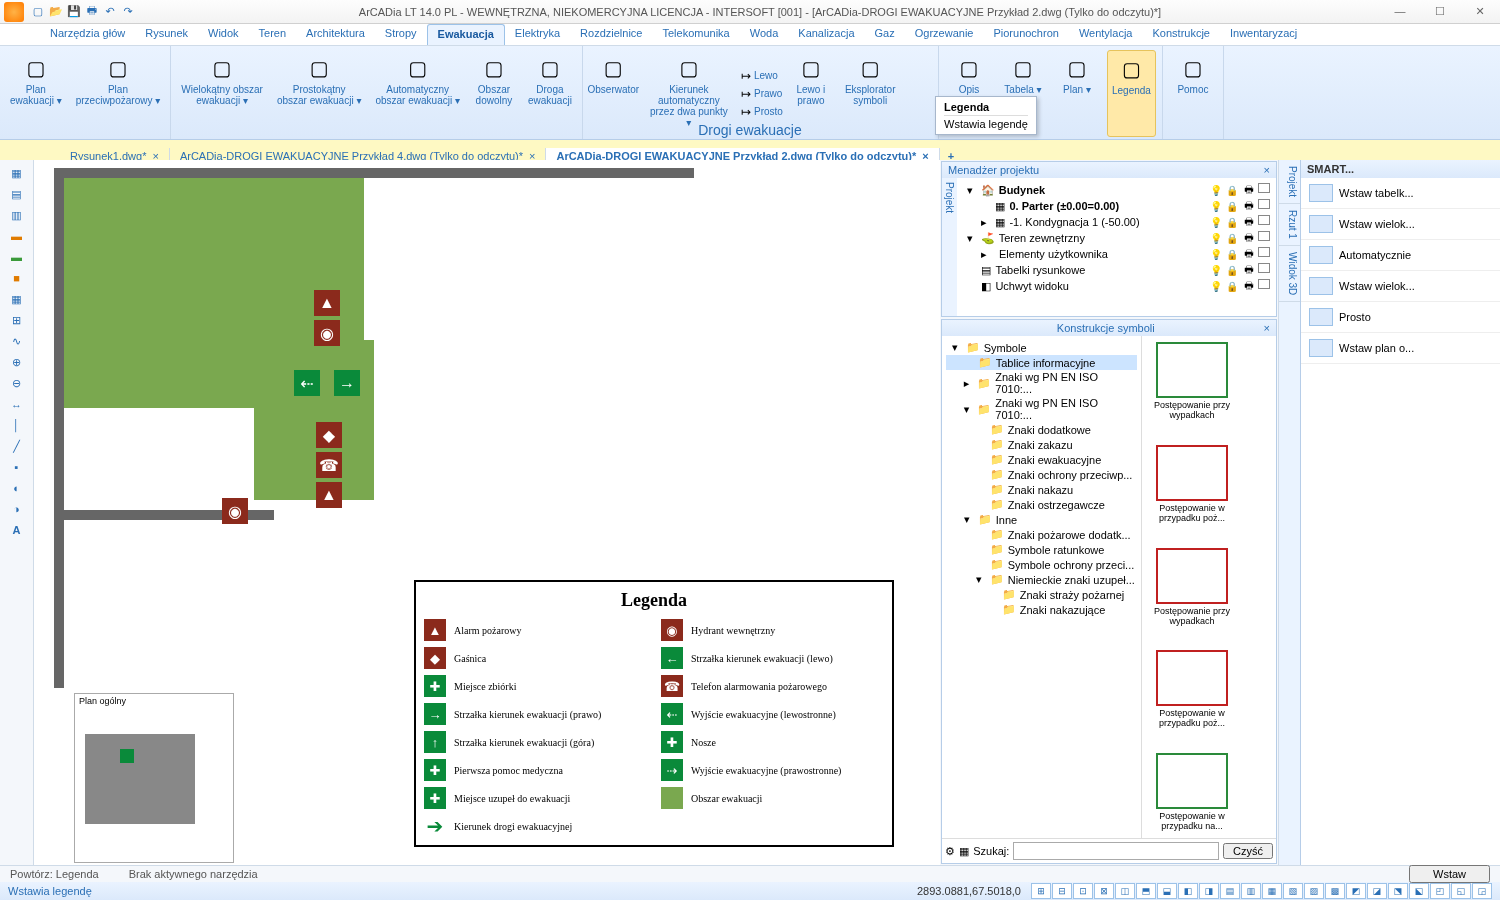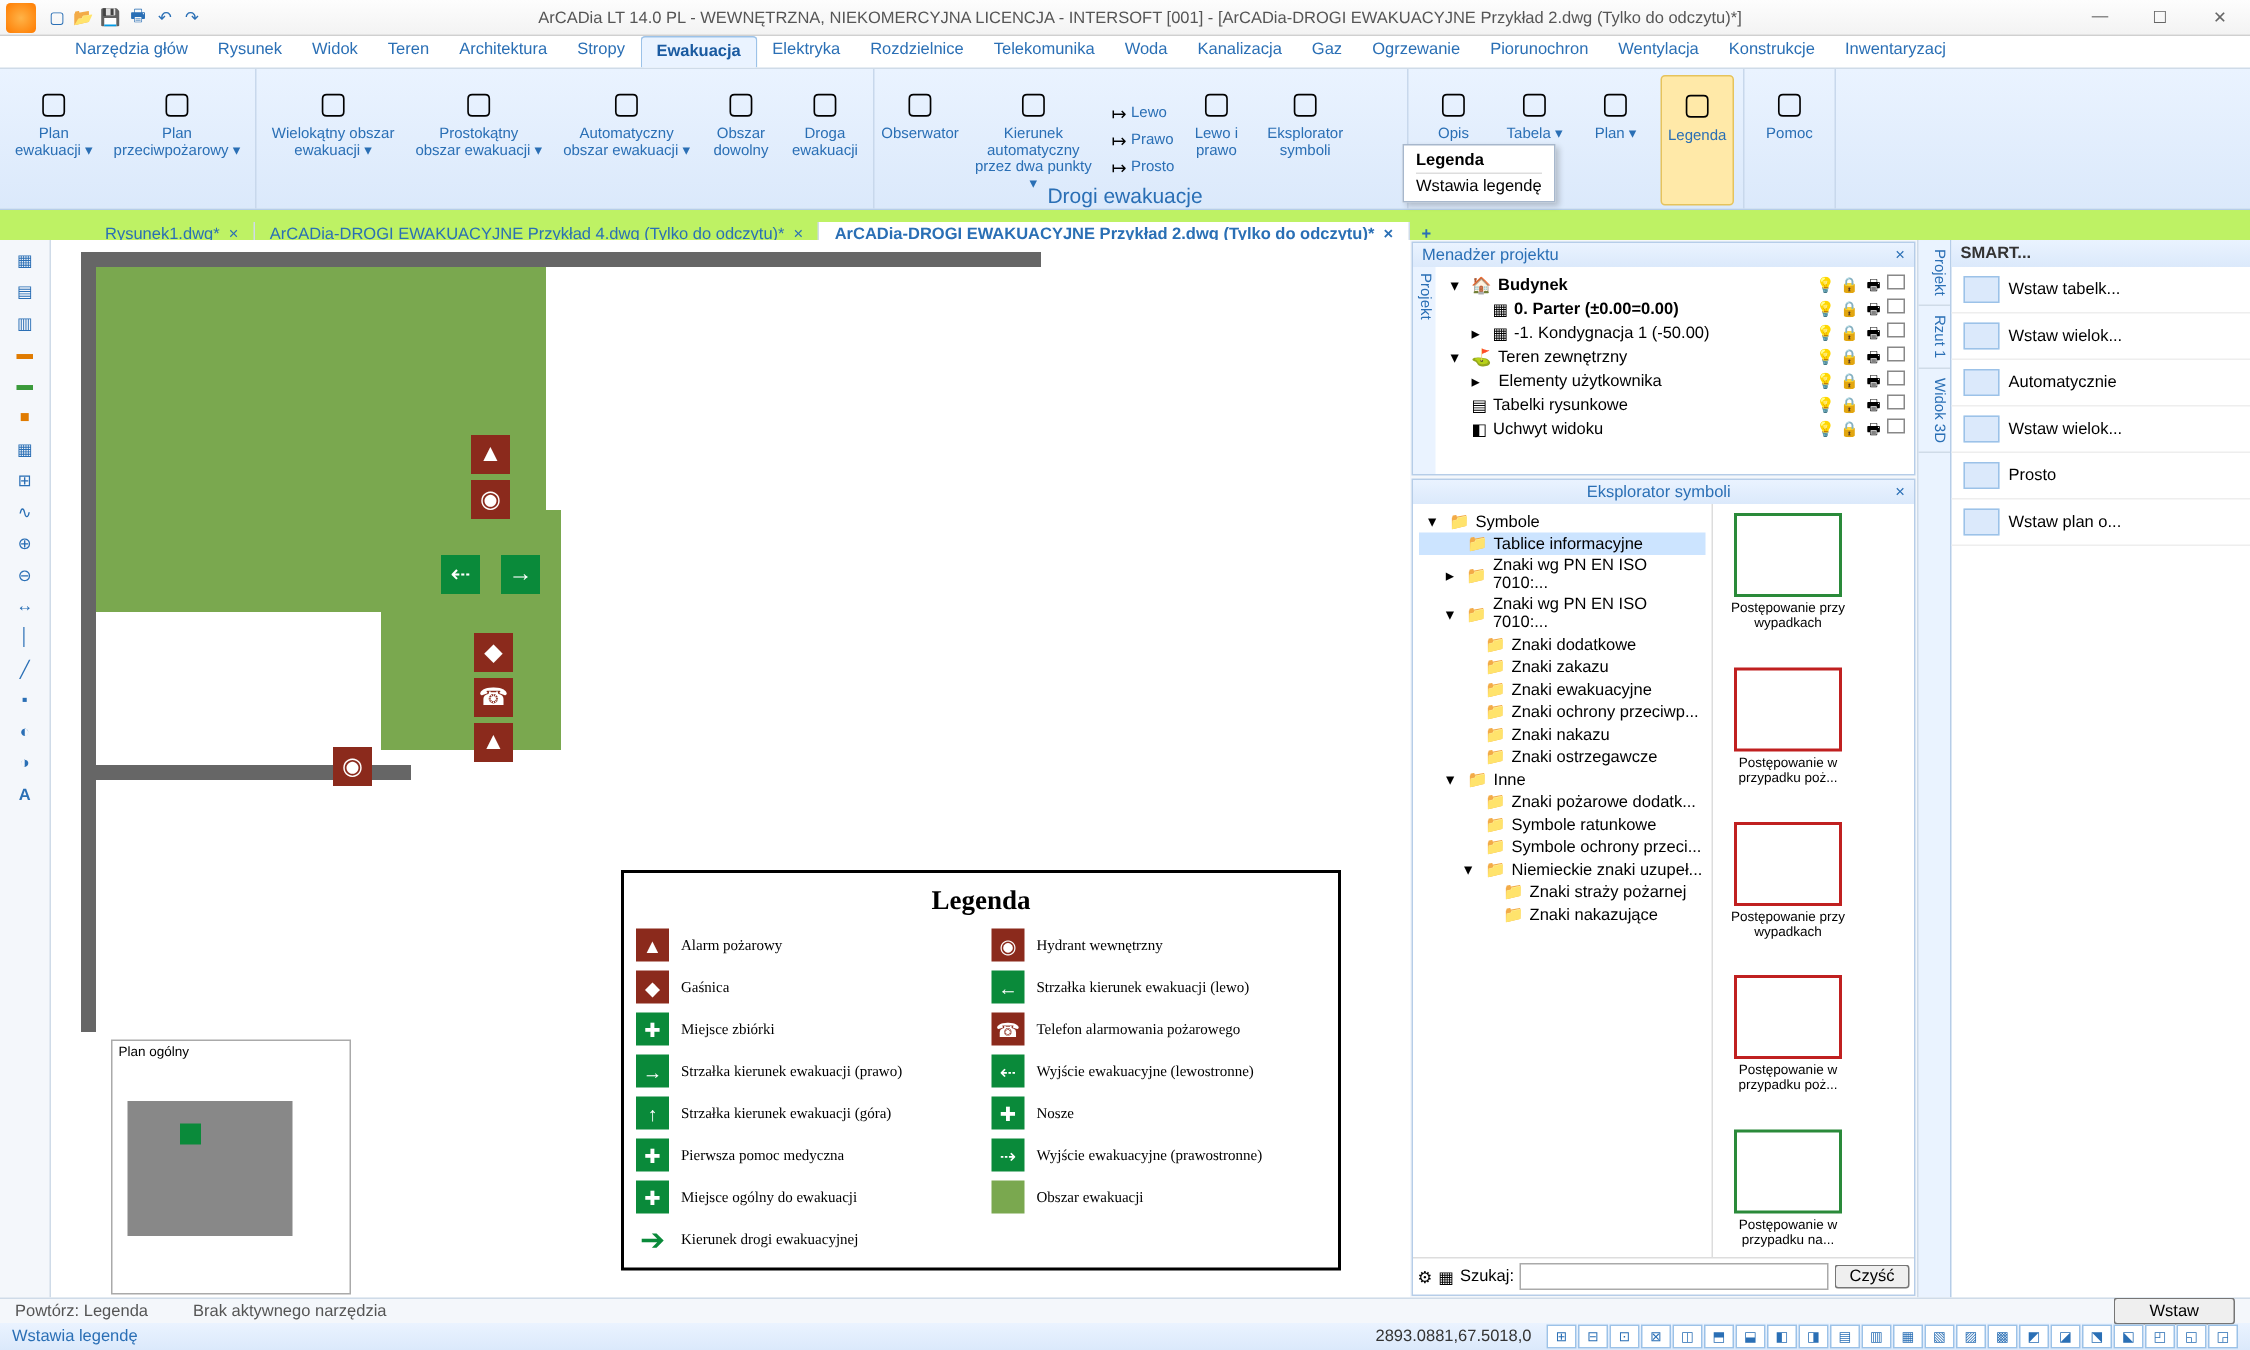--- a/index.html
+++ b/index.html
@@ -18,21 +18,21 @@
 .ribbon-group { border-right: 1px solid #c8d8ec; padding: 4px 6px 2px; display: flex; flex-direction: column; }
 .ribbon-group .items { display: flex; gap: 6px; flex: 1; }
 .rbtn { display: flex; flex-direction: column; align-items: center; justify-content: flex-start; padding: 2px 4px; cursor: pointer; min-width: 48px; }
 .rbtn .ic { width: 32px; height: 32px; display: flex; align-items: center; justify-content: center; font-size: 20px; }
 .rbtn .lbl { text-align: center; font-size: 10px; color: #2a6fb5; line-height: 1.1; }
 .rbtn.small { flex-direction: row; min-width: auto; padding: 1px 4px; }
 .rbtn.small .ic { width: 16px; height: 16px; font-size: 12px; }
 .rbtn.highlight { background: #ffe9a8; border: 1px solid #e6c35c; border-radius: 3px; }
 .tooltip { position: absolute; top: 96px; left: 935px; background: #fff; border: 1px solid #a7b7cc; padding: 4px 8px; box-shadow: 2px 2px 4px rgba(0,0,0,.2); z-index: 50; }
 .tooltip .tt-title { font-weight: 600; border-bottom: 1px solid #ddd; padding-bottom: 2px; margin-bottom: 2px; }
-.doc-tabs { height: 33px; background: #bef264; border-bottom: 1px solid #cfdbe8; display: flex; align-items: center; padding-left: 60px; }
+.doc-tabs { height: 33px; background: #fef9c3; border-bottom: 1px solid #cfdbe8; display: flex; align-items: center; padding-left: 60px; }
 .doc-tabs .dtab { padding: 2px 10px; color: #2a6fb5; border-right: 1px solid #cfdbe8; cursor: pointer; display: flex; align-items: center; gap: 6px; }
 .doc-tabs .dtab.active { background: #fff; font-weight: 600; }
 .doc-tabs .plus { padding: 0 8px; color: #2a6fb5; font-weight: bold; }
 .workspace { position: absolute; top: 160px; left: 0; right: 0; bottom: 35px; display: flex; }
 .left-tools { width: 34px; background: #f4f7fb; border-right: 1px solid #cfdbe8; display: flex; flex-direction: column; align-items: center; padding-top: 4px; gap: 3px; }
 .left-tools span { width: 20px; height: 18px; display: flex; align-items: center; justify-content: center; color: #2a6fb5; cursor: pointer; }
 .canvas-wrap { flex: 1; position: relative; background: #fff; overflow: hidden; }
 .canvas { position: absolute; inset: 0; background: #fff; }
 .floor { position: absolute; left: 20px; top: 0; width: 640px; height: 550px; }
 .wall { position: absolute; background: #666; }
@@ -338,21 +338,21 @@
             <div class="legend-item">
               <div class="sym" style="background: rgb(10, 138, 58);">✚</div>
               <div class="txt">Pierwsza pomoc medyczna</div>
             </div>
             <div class="legend-item">
               <div class="sym" style="background: rgb(10, 138, 58);">⇢</div>
               <div class="txt">Wyjście ewakuacyjne (prawostronne)</div>
             </div>
             <div class="legend-item">
               <div class="sym" style="background: rgb(10, 138, 58);">✚</div>
-              <div class="txt">Miejsce ogólny do ewakuacji</div>
+              <div class="txt">Miejsce uzupeł do ewakuacji</div>
             </div>
             <div class="legend-item">
               <div class="sym" style="background: rgb(122, 168, 79);"></div>
               <div class="txt">Obszar ewakuacji</div>
             </div>
             <div class="legend-item">
               <div class="sym" style="background: transparent; color: rgb(10, 138, 58); font-size: 20px;">➔</div>
               <div class="txt">Kierunek drogi ewakuacyjnej</div>
             </div>
           </div>
@@ -460,21 +460,21 @@
                   <span>🖶</span>
                   <span style="border:1px solid #888;width:12px;height:10px"></span>
                 </span>
               </div>
             </div>
         </div>
       </div>
 
       <div class="panel explorer">
         <div class="panel-title">
-          <span style="flex:1;text-align:center">Eksplorator symboli</span>
+          <span style="flex:1;text-align:center">Konstrukcje symboli</span>
           <span>×</span>
         </div>
         <div class="explorer-body">
           <div class="explorer-tree" id="exp-tree">
               <div class="erow">
                 <span style="display:inline-block;width:0px"></span>
                 <span style="width:10px">▾</span>
                 <span>📁</span>
                 <span>Symbole</span>
               </div>

